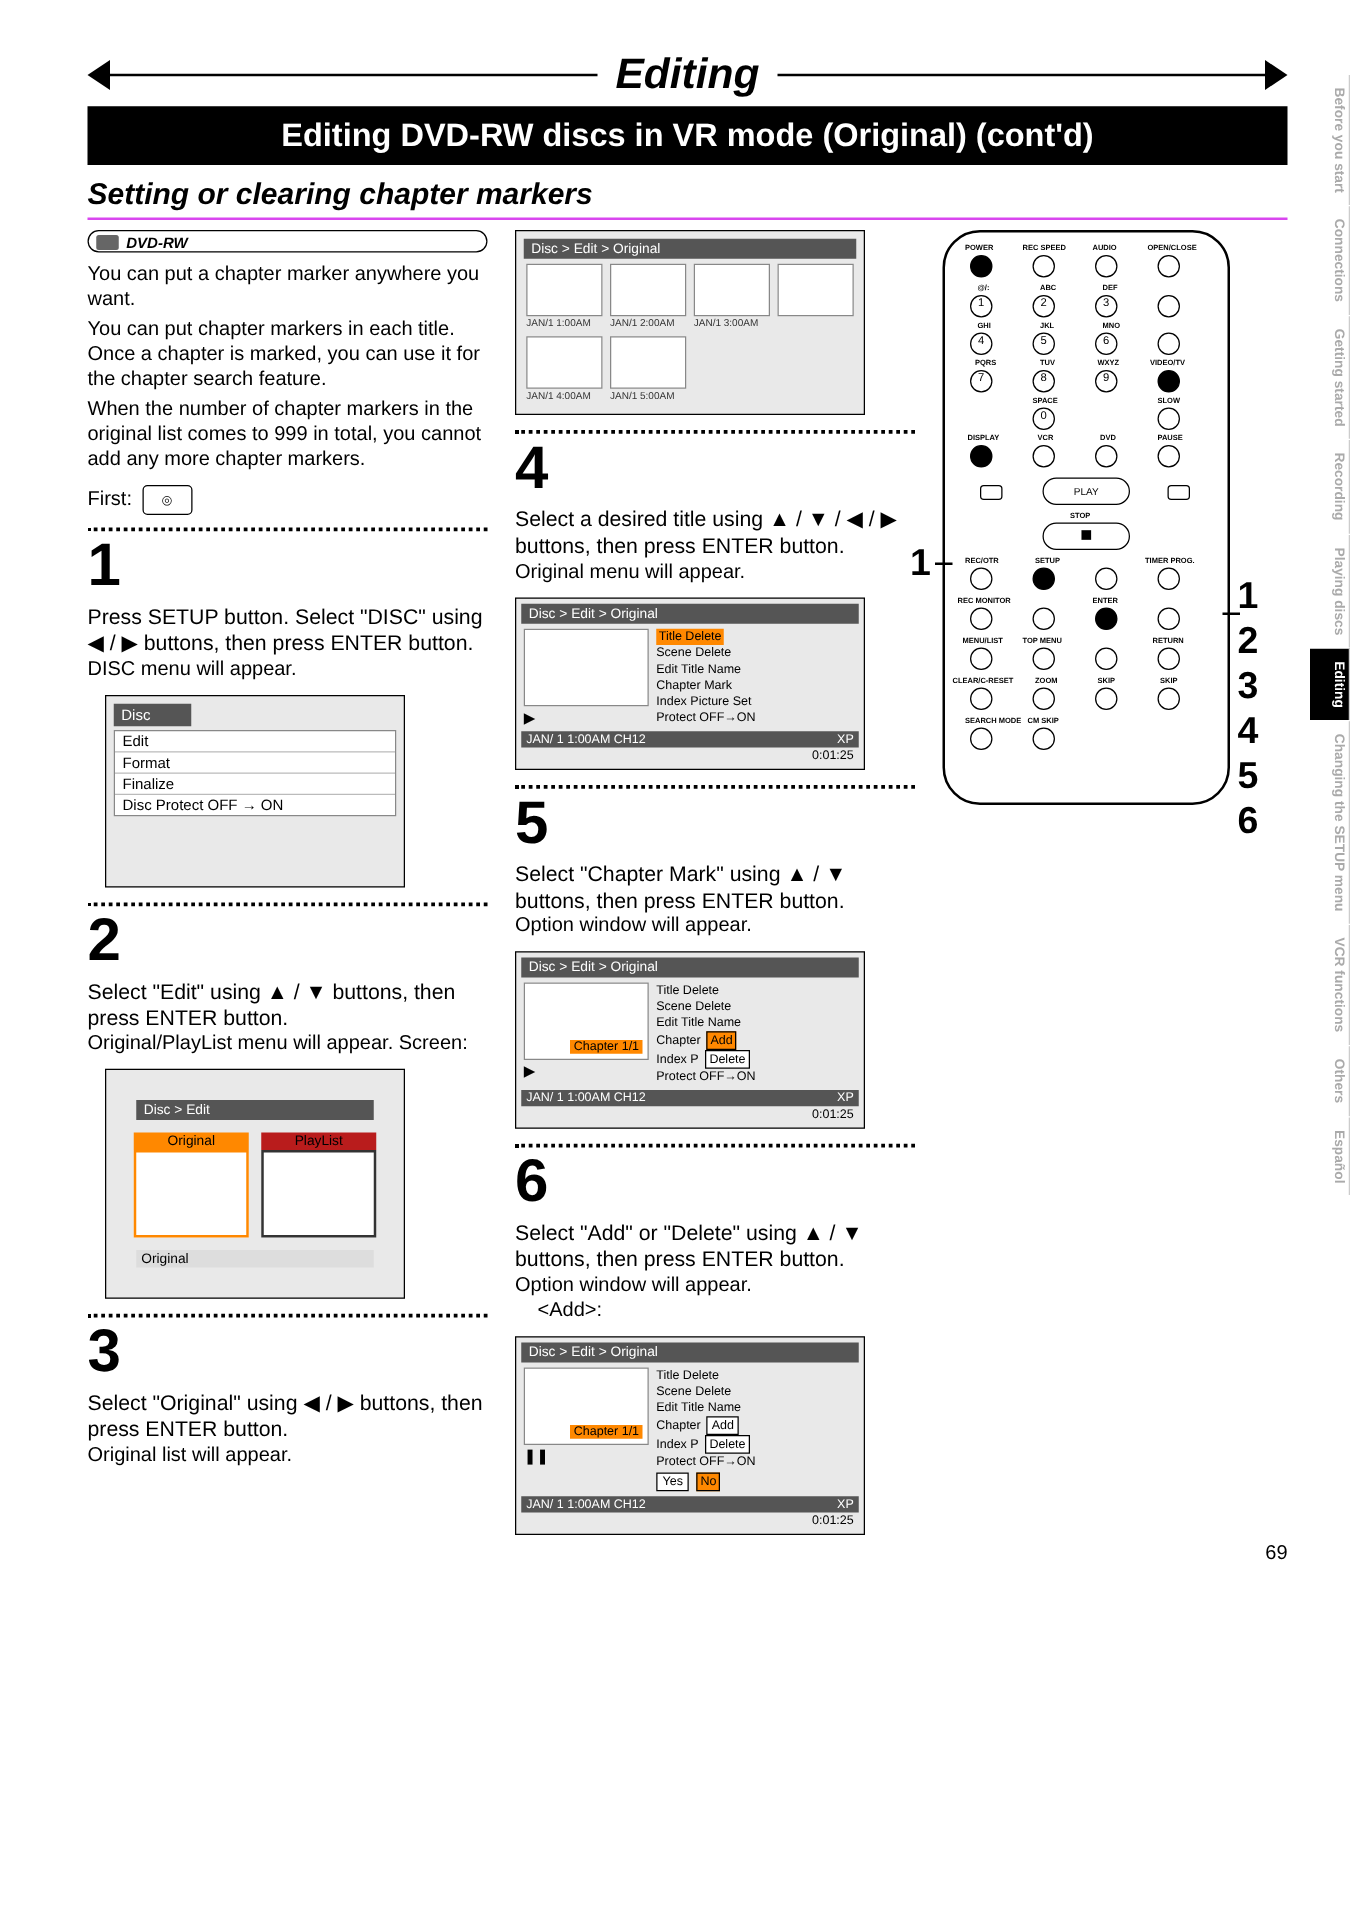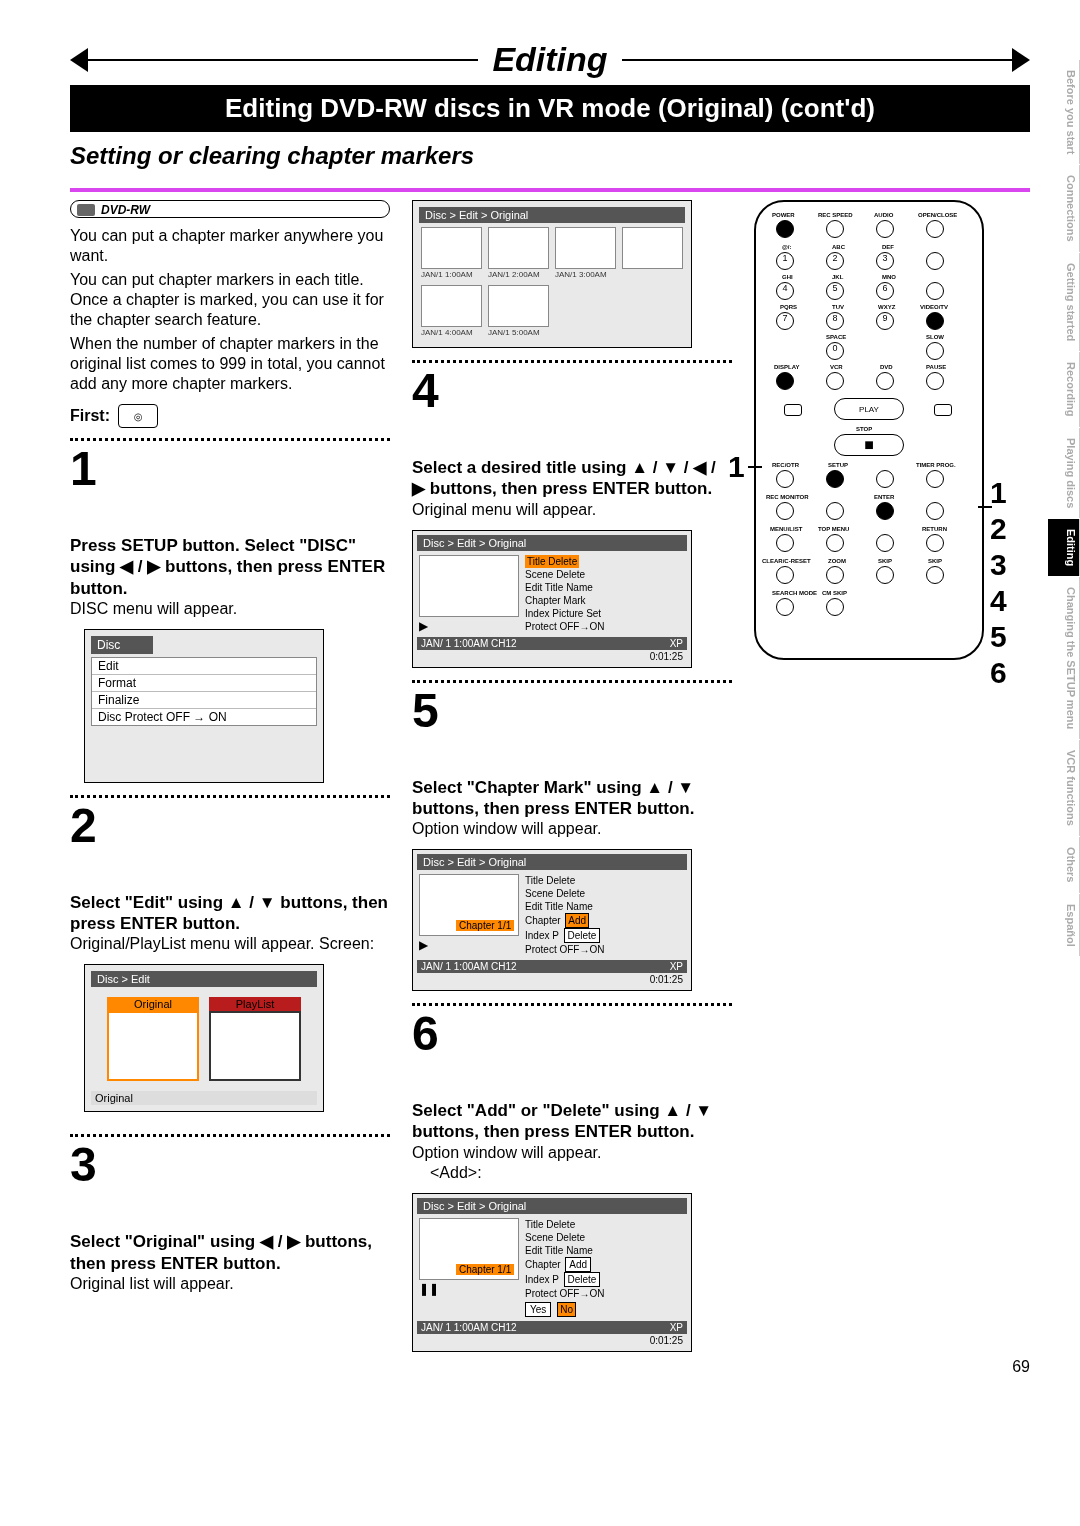--- a/index.html
+++ b/index.html
@@ -4,42 +4,42 @@
 <style>
   * { margin:0; padding:0; box-sizing:border-box; }
   body { background:#fff; font-family: Arial, Helvetica, sans-serif; width:1080px; margin:0 auto; padding:40px 50px 40px 70px; position:relative; color:#000; }
   .header-rule { display:flex; align-items:center; justify-content:center; margin-bottom:6px; }
   .header-rule .line { flex:1; height:2px; background:#000; }
   .header-rule .chev { width:0;height:0; }
   .header-rule .chev.left { border-right:18px solid #000; border-top:12px solid transparent; border-bottom:12px solid transparent; margin-right:-4px;}
   .header-rule .chev.right{ border-left:18px solid #000; border-top:12px solid transparent; border-bottom:12px solid transparent; margin-left:-4px;}
   .header-title { font-size:34px; font-weight:bold; font-style:italic; padding:0 14px;}
   .banner { background:#000; color:#fff; font-size:26px; font-weight:bold; text-align:center; padding:8px 6px; margin-bottom:10px;}
-  .subtitle { font-size:24px; font-weight:bold; font-style:italic; border-bottom:4px solid #d946ef; padding-bottom:18px; margin-bottom:8px;}
+  .subtitle { font-size:24px; font-weight:bold; font-style:italic; border-bottom:2px solid #d946ef; padding-bottom:4px; margin-bottom:8px;}
   .badge { display:inline-block; border:1.5px solid #000; border-radius:14px; padding:2px 12px 0 30px; font-weight:bold; font-style:italic; font-size:12px; position:relative; margin-bottom:8px;}
   .badge::before{ content:""; position:absolute; left:6px; top:3px; width:18px; height:12px; background:#666; border-radius:2px;}
   .columns { display:flex; gap:22px; }
   .col { display:flex; flex-direction:column; }
   .col1 { width:320px; }
   .col2 { width:320px; }
   .col3 { flex:1; position:relative; }
   p.body { font-size:16px; line-height:1.25; margin-bottom:4px;}
   .first-row { display:flex; align-items:center; gap:8px; margin:6px 0 4px 0;}
-  .first-label{ font-weight:bold; font-size:16px;}
+  .first-label{ font-weight:normal; font-size:16px;}
   .disc-icon{ width:40px; height:24px; border:1.5px solid #000; border-radius:4px; display:flex; align-items:center; justify-content:center; font-size:10px;}
   .dotrule { border:none; border-top:3px dotted #000; margin:6px 0 2px 0;}
   .stepnum { font-size:48px; font-weight:bold; line-height:1; margin:2px 0 6px 0;}
-  .stepbold { font-size:17px; font-weight:bold; line-height:1.25;margin-top:36px;}
+  .stepbold { font-size:17px; font-weight:normal; line-height:1.25;}
   .stepnote{ font-size:16px; line-height:1.25;}
   .screen-menu { border:1px solid #000; padding:6px; width:240px; margin:10px 0 6px 14px; background:#e9e9e9;}
   .screen-menu .hdr{ background:#555; color:#fff; font-size:12px; padding:2px 6px; width:62px;}
   .screen-menu ul{ list-style:none; background:#fff; border:1px solid #888; margin-top:3px;}
   .screen-menu li{ font-size:12px; border-bottom:1px solid #bbb; padding:1px 6px;}
   .screen-menu li:last-child{ border-bottom:none; }
-  .screen-oplist { border:1px solid #000; padding:6px; width:240px; margin:10px 0 16px 14px; background:#e9e9e9;}
+  .screen-oplist { border:1px solid #000; padding:24px; width:240px; margin:10px 0 6px 14px; background:#e9e9e9;}
   .screen-oplist .bar{ background:#555; color:#fff; font-size:11px; padding:2px 6px;}
   .screen-oplist .area{ display:flex; gap:10px; align-items:center; justify-content:center; padding:10px 4px;}
   .thumb-lg{ width:92px; height:70px; background:#fff; border:2px solid #333; position:relative;}
   .thumb-lg.sel{ border-color:#f80;}
   .thumb-lbl{ background:#b91c1c; font-size:11px; text-align:center; padding:1px;}
   .screen-oplist .footer{ background:#ddd; font-size:11px; padding:1px 4px;}
   .screen-thumbs { border:1px solid #000; padding:6px; width:280px; margin:0 0 6px 0; background:#e9e9e9;}
   .thumb-grid{ display:grid; grid-template-columns:repeat(4,1fr); gap:6px; padding:4px 2px;}
   .thumb-sm{ background:#fff; border:1px solid #888; height:42px; position:relative;}
   .thumb-cap{ font-size:8px; color:#333; text-align:left; margin-top:1px;}

